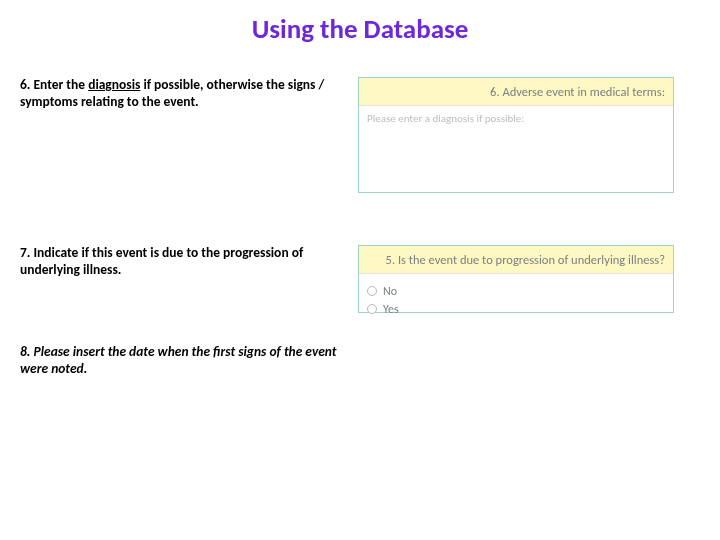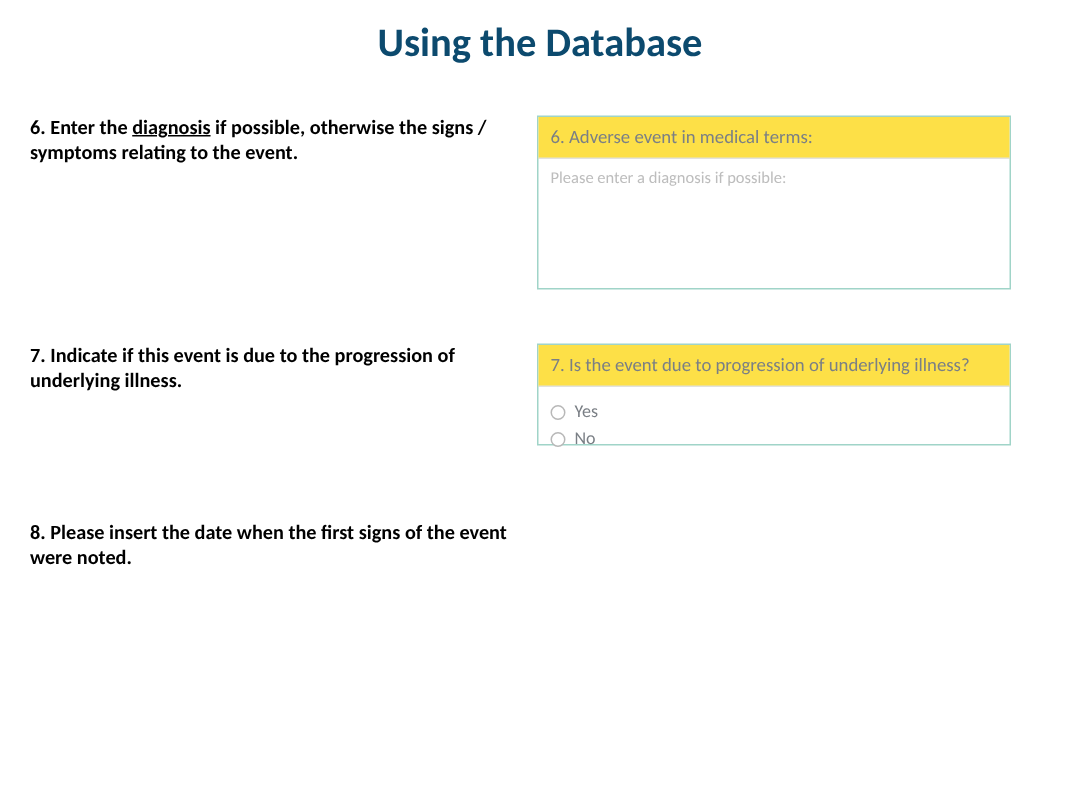--- a/index.html
+++ b/index.html
@@ -5,58 +5,59 @@
     * { box-sizing: border-box; margin: 0; padding: 0; }
     body {
       width: 720px;
       height: 540px;
       font-family: Calibri, Arial, sans-serif;
       background: #fff;
       position: relative;
     }
     .title {
       text-align: center;
-      color: #0c4a6e;
+      color: #6d28d9;
       font-weight: bold;
       font-size: 27px;
       padding-top: 12px;
       padding-bottom: 8px;
     }
     .content {
       padding: 0 20px;
     }
     .row {
       display: flex;
       align-items: flex-start;
       gap: 0;
     }
     .row1 { margin-top: 24px; }
-    .row2 { margin-top: 36px; }
-    .row3 { margin-top: 50px; }
+    .row2 { margin-top: 52px; }
+    .row3 { margin-top: 31px; font-style: italic; }
     .instr {
       width: 338px;
       font-size: 13.5px;
       font-weight: bold;
       color: #000;
       line-height: 1.25;
     }
     .instr .underline { text-decoration: underline; }
     .panel {
       border: 1px solid #a0d4c8;
       background: #fff;
       font-size: 12.5px;
       color: #9aa0a6;
       width: 316px;
     }
     .panel-header {
-      background: #fde047;
+      background: #fef9c3;
       border-bottom: 1px solid #e2e2de;
       padding: 6px 8px;
       color: #7a7f85;
       font-size: 12.5px;
+      text-align: right;
     }
     .panel1 { height: 116px; }
     .panel1 .panel-body {
       padding: 6px 8px;
       color: #bdbdbd;
       font-size: 11px;
     }
     .panel2 { height: 68px; }
     .panel2 .panel-body { padding: 6px 8px 8px; }
     .radio-line { display: flex; align-items: center; gap: 6px; margin-top: 4px; }
@@ -94,29 +95,29 @@
     </div>
     <div class="panel panel1">
       <div class="panel-header">6. Adverse event in medical terms:</div>
       <div class="panel-body">Please enter a diagnosis if possible:</div>
     </div>
   </div>
 
   <div class="row row2">
     <div class="instr">7. Indicate if this event is due to the progression of underlying illness.</div>
     <div class="panel panel2">
-      <div class="panel-header">7. Is the event due to progression of underlying illness?</div>
+      <div class="panel-header">5. Is the event due to progression of underlying illness?</div>
       <div class="panel-body">
         <div class="radio-line">
           <span class="radio"></span>
-          <span class="radio-label">Yes</span>
+          <span class="radio-label">No</span>
         </div>
         <div class="radio-line">
           <span class="radio"></span>
-          <span class="radio-label">No</span>
+          <span class="radio-label">Yes</span>
         </div>
       </div>
     </div>
   </div>
 
   <div class="row row3">
     <div class="instr">8.  Please insert the date when the first signs of the event were noted.</div>
   </div>
 
 </div>

